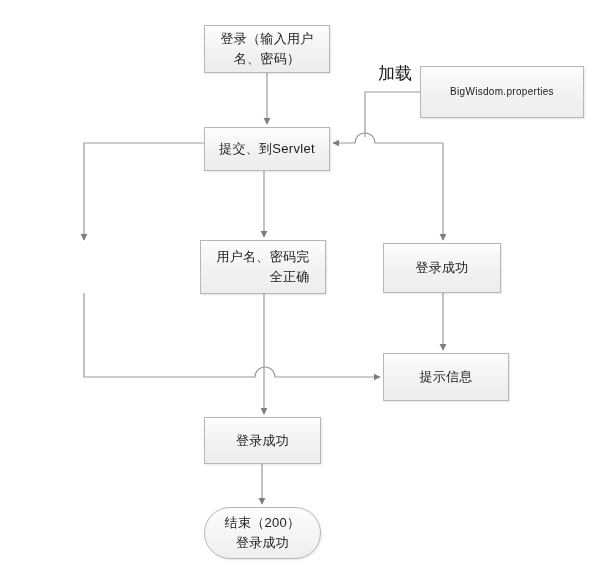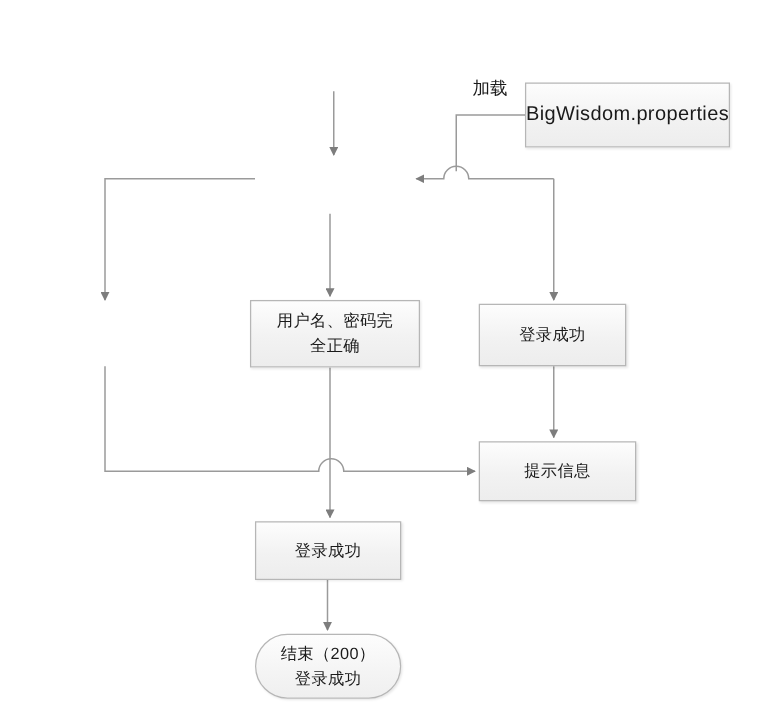--- a/index.html
+++ b/index.html
@@ -45,31 +45,31 @@
     border-radius: 26px;
     background: linear-gradient(180deg, #fdfdfd 0%, #f4f4f4 60%, #efefef 100%);
     text-align: center;
   }
   .node .label {
     padding: 0 6px;
     white-space: pre-line;
   }
   .edge-label {
     position: absolute;
-    font-size: 14px;
+    font-size: 17px;
     color: #1a1a1a;
     background: transparent;
     white-space: nowrap;
   }
   
   #node-login        { left: 204px; top: 25px;  width: 126px; height: 48px; }
-  #node-properties   { left: 420px; top: 66px;  width: 164px; height: 52px; font-size: 16px; }
+  #node-properties   { left: 420px; top: 66px;  width: 164px; height: 52px; font-size: 10px; }
   #node-servlet      { left: 204px; top: 127px; width: 126px; height: 44px; }
   #node-no-user      { left: 20px;  top: 243px; width: 129px; height: 50px; }
-  #node-correct      { left: 200px; top: 240px; width: 136px; height: 54px; }
+  #node-correct      { left: 200px; top: 240px; width: 126px; height: 54px; text-align: right; }
   #node-bad-pass     { left: 383px; top: 243px; width: 118px; height: 50px; }
   #node-message      { left: 383px; top: 353px; width: 126px; height: 48px; }
   #node-login-ok     { left: 204px; top: 417px; width: 117px; height: 47px; }
   #node-end          { left: 204px; top: 507px; width: 117px; height: 52px; }
   
   #label-load        { left: 378px; top: 62px; }
 </style>
 </head>
 <body>
 
@@ -98,25 +98,32 @@
       <path d="M 84 293 L 84 377 L 255 377 A 10 10 0 0 1 275 377 L 380 377" marker-end="url(#arrow)"></path>
 
       <path d="M 443 293 L 443 350" marker-end="url(#arrow)"></path>
 
       <path d="M 264 294 L 264 414" marker-end="url(#arrow)"></path>
 
       <path d="M 262 464 L 262 504" marker-end="url(#arrow)"></path>
     </g>
   </svg>
 
+  <div class="node" id="node-login">
+    <span class="label">登录（输入用户
+名、密码）</span>
+  </div>
 
   <div class="node" id="node-properties">
     <span class="label">BigWisdom.properties</span>
   </div>
 
+  <div class="node" id="node-servlet">
+    <span class="label">提交、到Servlet</span>
+  </div>
 
 
   <div class="node" id="node-correct">
     <span class="label">用户名、密码完
 全正确</span>
   </div>
 
   <div class="node" id="node-bad-pass">
     <span class="label">登录成功</span>
   </div>

